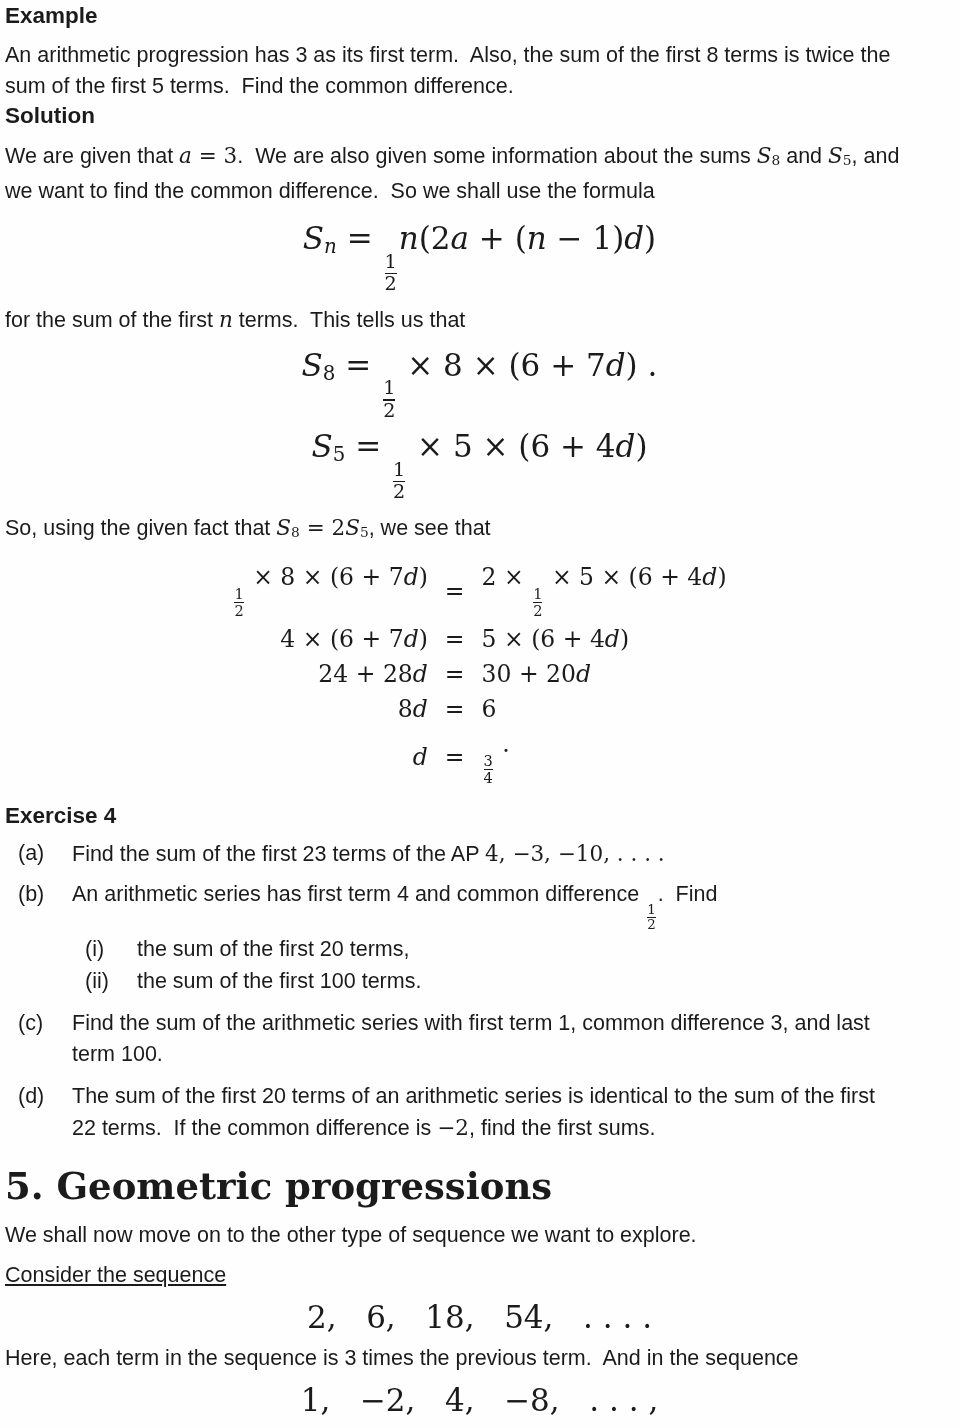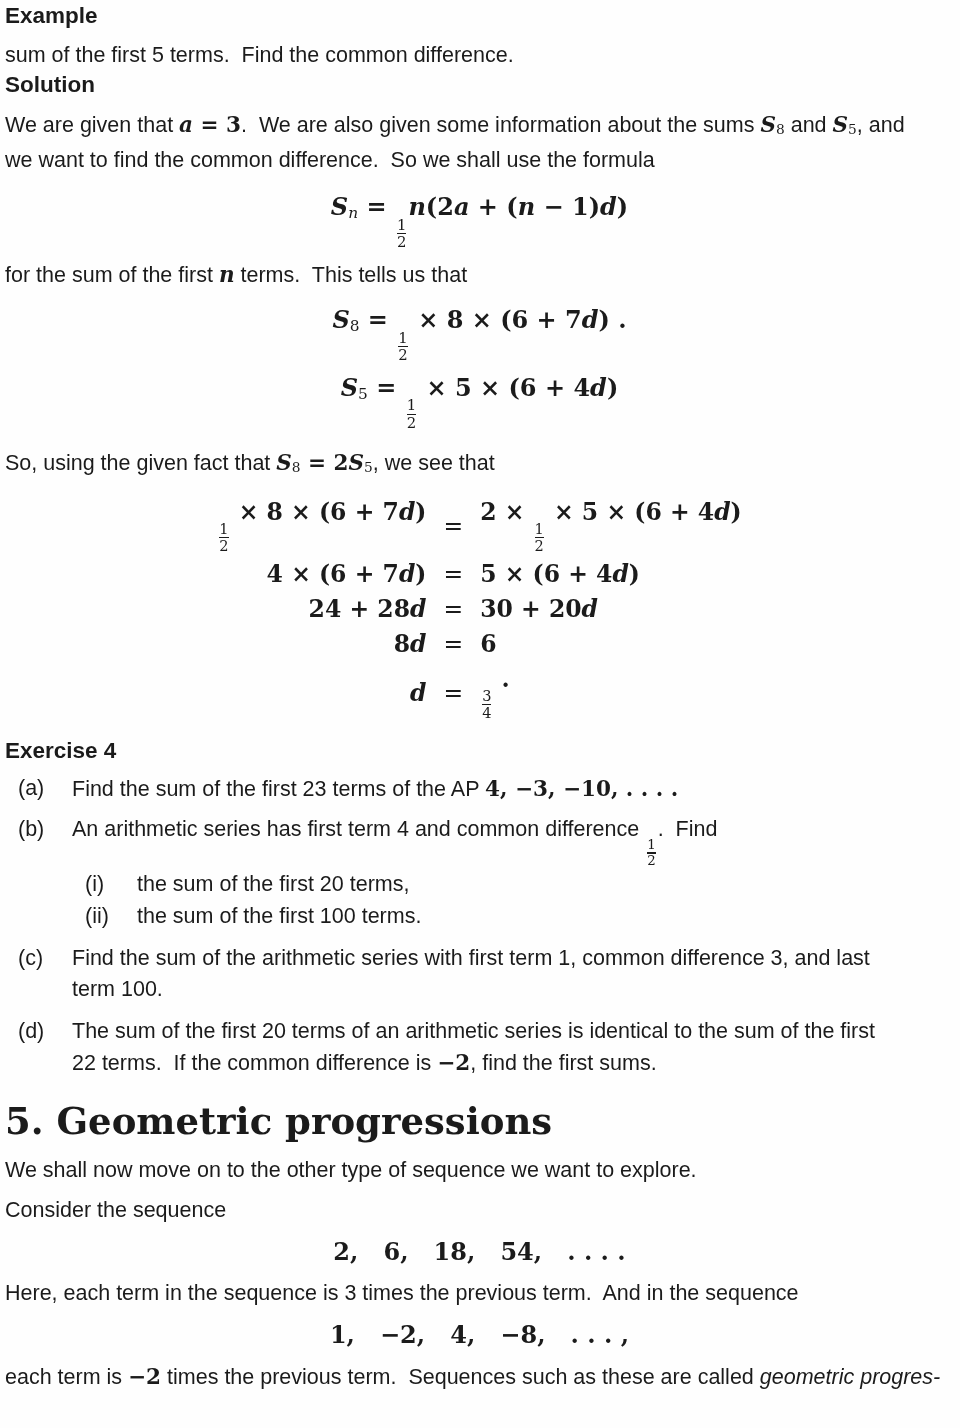--- a/index.html
+++ b/index.html
@@ -8,59 +8,60 @@
     width:960px;height:1428px;box-sizing:border-box;overflow:hidden;
     background:#fefefe;color:#1b1b1b;
     font-family:"Liberation Sans",sans-serif;
     font-size:21.5px;line-height:31px;
     padding:2px 6px 8px 5px;
     display:flex;flex-direction:column;position:relative;
   }
   .hd{font-weight:bold;font-size:22.5px;line-height:27px;}
   .ln{white-space:nowrap;}
   .tx{}
-  .mm{font-family:"DejaVu Serif",serif;font-weight:bold;}
+  .mm{font-family:"DejaVu Serif",serif;}
   .it{font-style:italic;}
   .em2{font-style:italic;}
   .sb{font-family:"DejaVu Serif",serif;font-size:0.64em;vertical-align:-0.18em;}
   .frac{display:inline-flex;flex-direction:column;align-items:center;vertical-align:-0.6em;line-height:1;font-family:"DejaVu Serif",serif;margin:0 2px;}
   .fn,.fd{font-size:0.62em;line-height:1.08;display:block;}
   .fb{height:1.3px;background:currentColor;align-self:stretch;}
-  .disp{display:block;text-align:center;font-size:24px;line-height:36px;white-space:pre;font-family:"DejaVu Serif",serif;}
+  .disp{display:block;text-align:center;font-size:31px;line-height:36px;white-space:pre;font-family:"DejaVu Serif",serif;}
   .m-p1{margin-top:11px;}
   .m-solhd{margin-top:0;}
   .m-p2{margin-top:11px;}
   .m-sn{margin-top:13px;margin-bottom:9px;}
   .m-s8{margin-top:11px;margin-bottom:6px;}
-  .m-s5{margin-top:1px;margin-bottom:16px;}
+  .m-s5{margin-top:1px;margin-bottom:9px;}
   .eqgrid{
     display:grid;grid-template-columns:max-content max-content max-content;
     justify-content:center;column-gap:17px;row-gap:5px;align-items:center;
     font-family:"DejaVu Serif",serif;font-size:23.5px;line-height:30px;margin-top:14px;
   }
   .eql{text-align:right;white-space:pre;}
   .eqe{text-align:center;}
   .eqr{text-align:left;white-space:pre;}
   .m-exhd{margin-top:16px;}
   .xitem{display:grid;grid-template-columns:54px 1fr;padding-left:13px;margin-top:9px;}
   .xlabel{}
   .xsub{display:grid;grid-template-columns:52px 1fr;margin-left:13px;margin-top:1px;}
   .sec{font-family:"DejaVu Serif",serif;font-weight:bold;font-size:37px;line-height:44px;margin-top:20px;}
   .m-gp1{margin-top:12px;}
-  .m-gp2{margin-top:9px;}
+  .m-gp2{margin-top:9px;text-decoration:underline;}
   .m-seq{margin-top:8px;margin-bottom:8px;}
   .footer{margin-top:auto;position:relative;height:50px;}
 </style>
 </head>
 <body>
 
 <div class="page">
 
   <div class="hd">Example</div>
   <div class="m-p1">
+      <div class="ln"><span class="tx">An arithmetic progression has 3 as its first term.&nbsp; Also, the sum of the first 8 terms is twice the</span></div>
       <div class="ln"><span class="tx">sum of the first 5 terms.&nbsp; Find the common difference.</span></div>
     </div>
 
   <div class="hd m-solhd">Solution</div>
   <div class="m-p2">
       <div class="ln"><span class="tx">We are given that </span><span class="mm"><span class="it">a</span><span> = 3</span></span><span class="tx">.&nbsp; We are also given some information about the sums </span><span class="mm"><span class="it">S</span></span><span class="sb"><span>8</span></span><span class="tx"> and </span><span class="mm"><span class="it">S</span></span><span class="sb"><span>5</span></span><span class="tx">, and</span></div>
       <div class="ln"><span class="tx">we want to find the common difference.&nbsp; So we shall use the formula</span></div>
     </div>
 
   <div class="disp m-sn"><span class="mm"><span class="it">S</span></span><span class="sb"><span class="it">n</span></span><span class="mm"><span> = </span></span><span class="frac"><span class="fn">1</span><span class="fb"></span><span class="fd">2</span></span><span class="mm"><span class="it">n</span><span>(2</span><span class="it">a</span><span> + (</span><span class="it">n</span><span> − 1)</span><span class="it">d</span><span>)</span></span></div>

